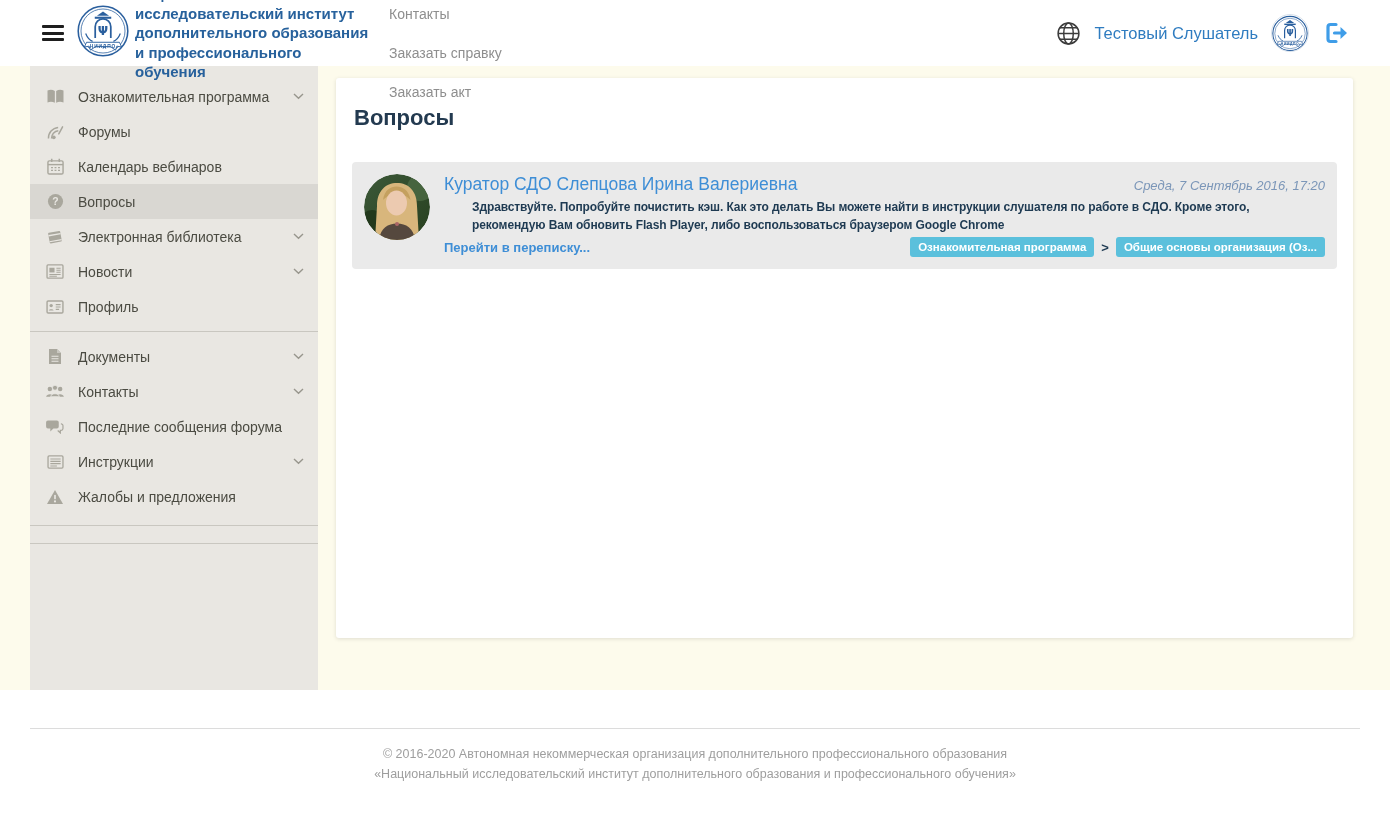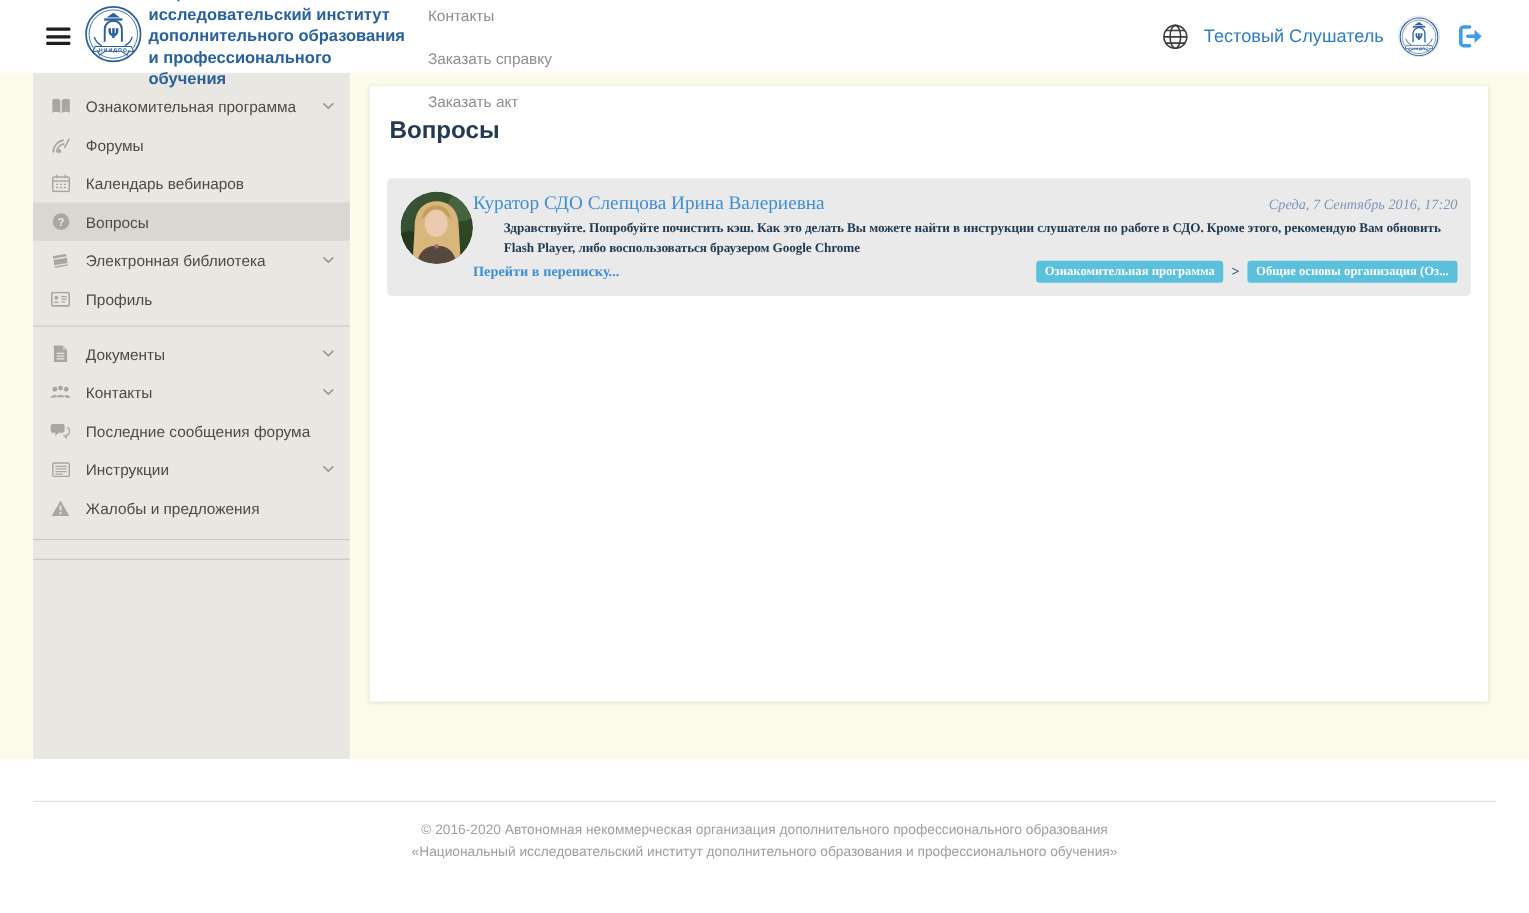--- a/index.html
+++ b/index.html
@@ -43,21 +43,21 @@
 
   
   .main-panel {
     position: absolute; left: 336px; top: 12px; width: 1017px; height: 560px;
     background: #ffffff; border-radius: 3px; box-shadow: 0 1px 4px rgba(0,0,0,.12);
     padding: 18px 16px;
   }
   .page-title { font-size: 22px; font-weight: bold; color: #233a50; margin: 9px 0 0 2px; }
   .card {
     margin-top: 31px; background: #eaeaea; border-radius: 4px;
-    padding: 12px 12px; display: flex; align-items: flex-start; font-family: Liberation Serif, serif;
+    padding: 12px 12px; display: flex; gap: 14px; align-items: flex-start;
   }
   .avatar-photo { width: 66px; height: 66px; border-radius: 50%; overflow: hidden; flex-shrink: 0; cursor: pointer; display: flex; }
   .card-body { flex: 1; display: flex; flex-direction: column; min-width: 0; }
   .card-row1 { display: flex; justify-content: space-between; align-items: baseline; }
   .author { font-size: 17.5px; color: #3e8ed6; text-decoration: none; cursor: pointer; white-space: nowrap; }
   .msg-date { font-size: 13px; font-style: italic; color: #7b96b8; white-space: nowrap; }
   .msg-text { font-size: 12px; font-weight: bold; color: #1e3a52; line-height: 1.5; margin-top: 3px; max-width: 915px; letter-spacing: -0.1px; margin-left: 28px; }
   .card-row3 { display: flex; justify-content: space-between; align-items: center; margin-top: 3px; }
   .go-link { font-size: 13px; font-weight: bold; color: #3e8ed6; text-decoration: none; cursor: pointer; }
   .tags { display: flex; align-items: center; gap: 7px; }
@@ -194,20 +194,35 @@
           </span>
           <span class="side-label">Электронная библиотека</span>
           <span class="chev">
             <svg width="11" height="7" viewBox="0 0 11 7">
               <path d="M1 1l4.5 4.3L10 1" fill="none" stroke="#98968d" stroke-width="1.4"></path>
             </svg>
           </span>
         </div>
         <div class="side-item">
           <span class="side-icon">
+            <svg width="18" height="15" viewBox="0 0 19 16">
+              <rect x="1" y="1" width="17" height="14" rx="1" fill="none" stroke="#a9a79d" stroke-width="1.4"></rect>
+              <rect x="3.5" y="4" width="5.5" height="5" fill="#a9a79d"></rect>
+              <path d="M11 4.5h4.5M11 6.6h4.5M11 8.7h4.5M3.5 11.2h12M3.5 13h8" stroke="#a9a79d" stroke-width="1.1"></path>
+            </svg>
+          </span>
+          <span class="side-label">Новости</span>
+          <span class="chev">
+            <svg width="11" height="7" viewBox="0 0 11 7">
+              <path d="M1 1l4.5 4.3L10 1" fill="none" stroke="#98968d" stroke-width="1.4"></path>
+            </svg>
+          </span>
+        </div>
+        <div class="side-item">
+          <span class="side-icon">
             <svg width="18" height="14" viewBox="0 0 19 15">
               <rect x="1" y="1" width="17" height="13" rx="1.2" fill="none" stroke="#a9a79d" stroke-width="1.5"></rect>
               <circle cx="5.4" cy="6" r="1.8" fill="#a9a79d"></circle>
               <path d="M2.8 11.3c.4-2 4.8-2 5.2 0z" fill="#a9a79d"></path>
               <path d="M10.3 5h5.2M10.3 7.5h5.2M10.3 10h3.6" stroke="#a9a79d" stroke-width="1.2"></path>
             </svg>
           </span>
           <span class="side-label">Профиль</span>
         </div>
       </div>

